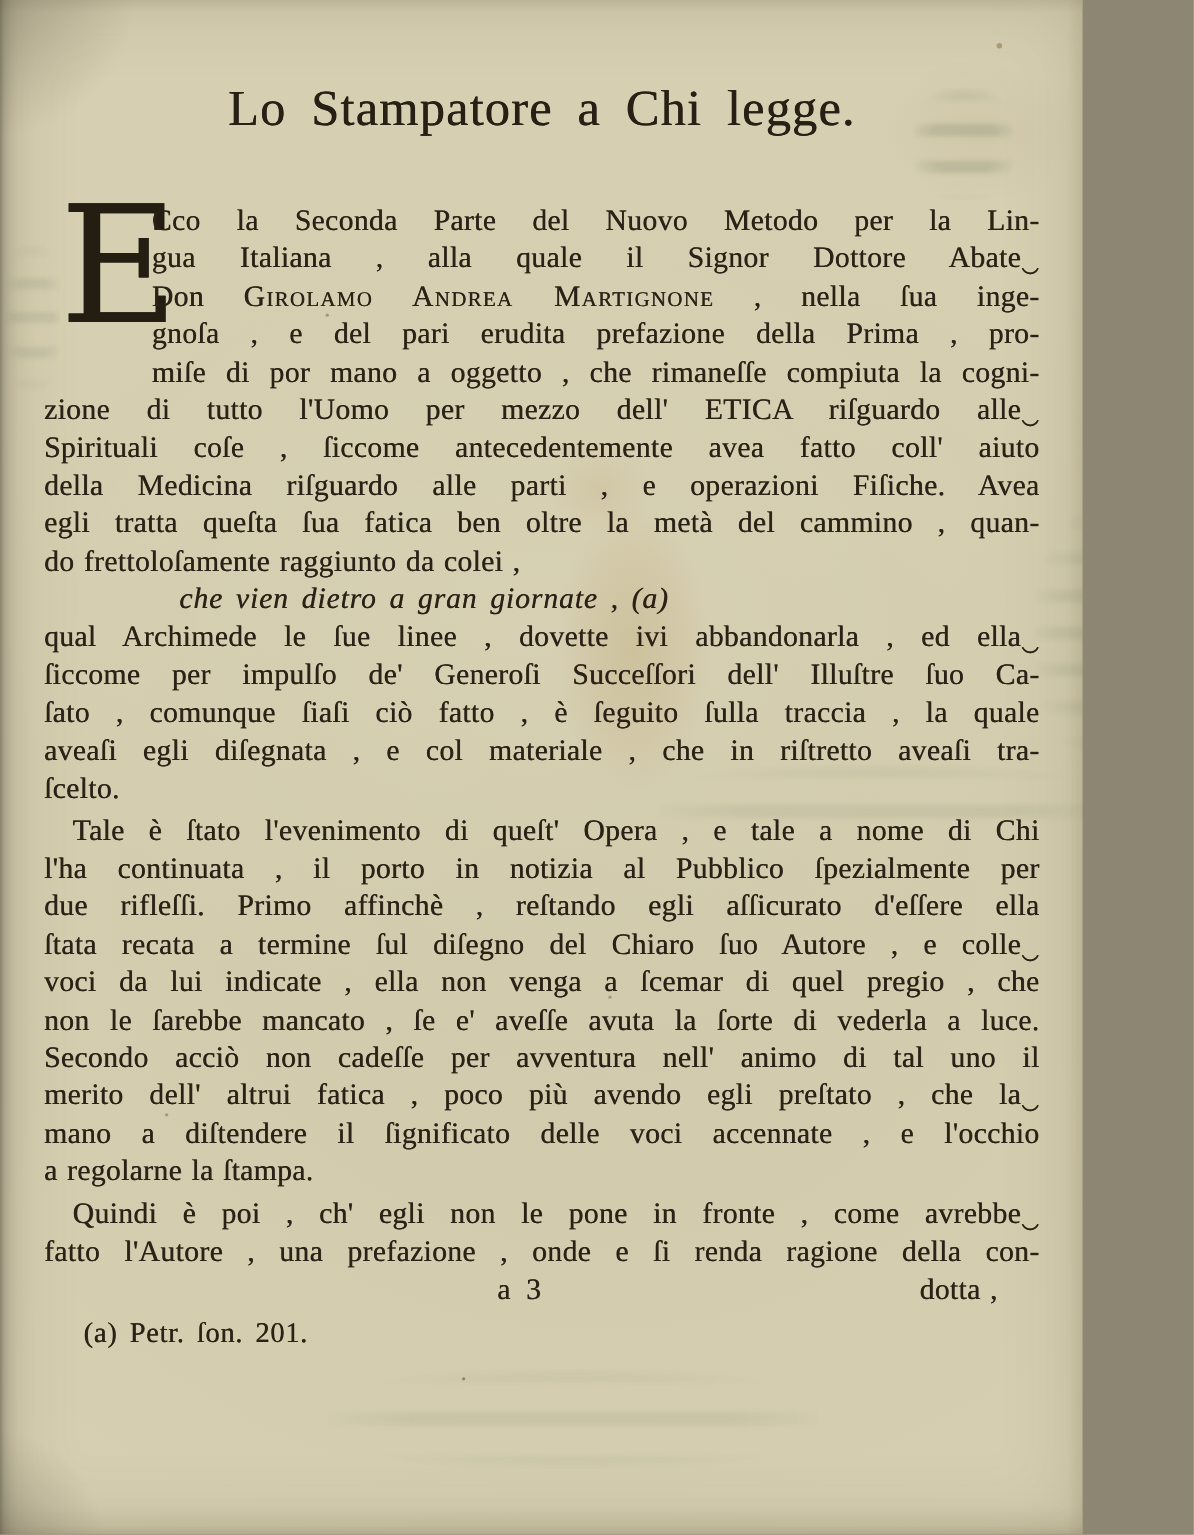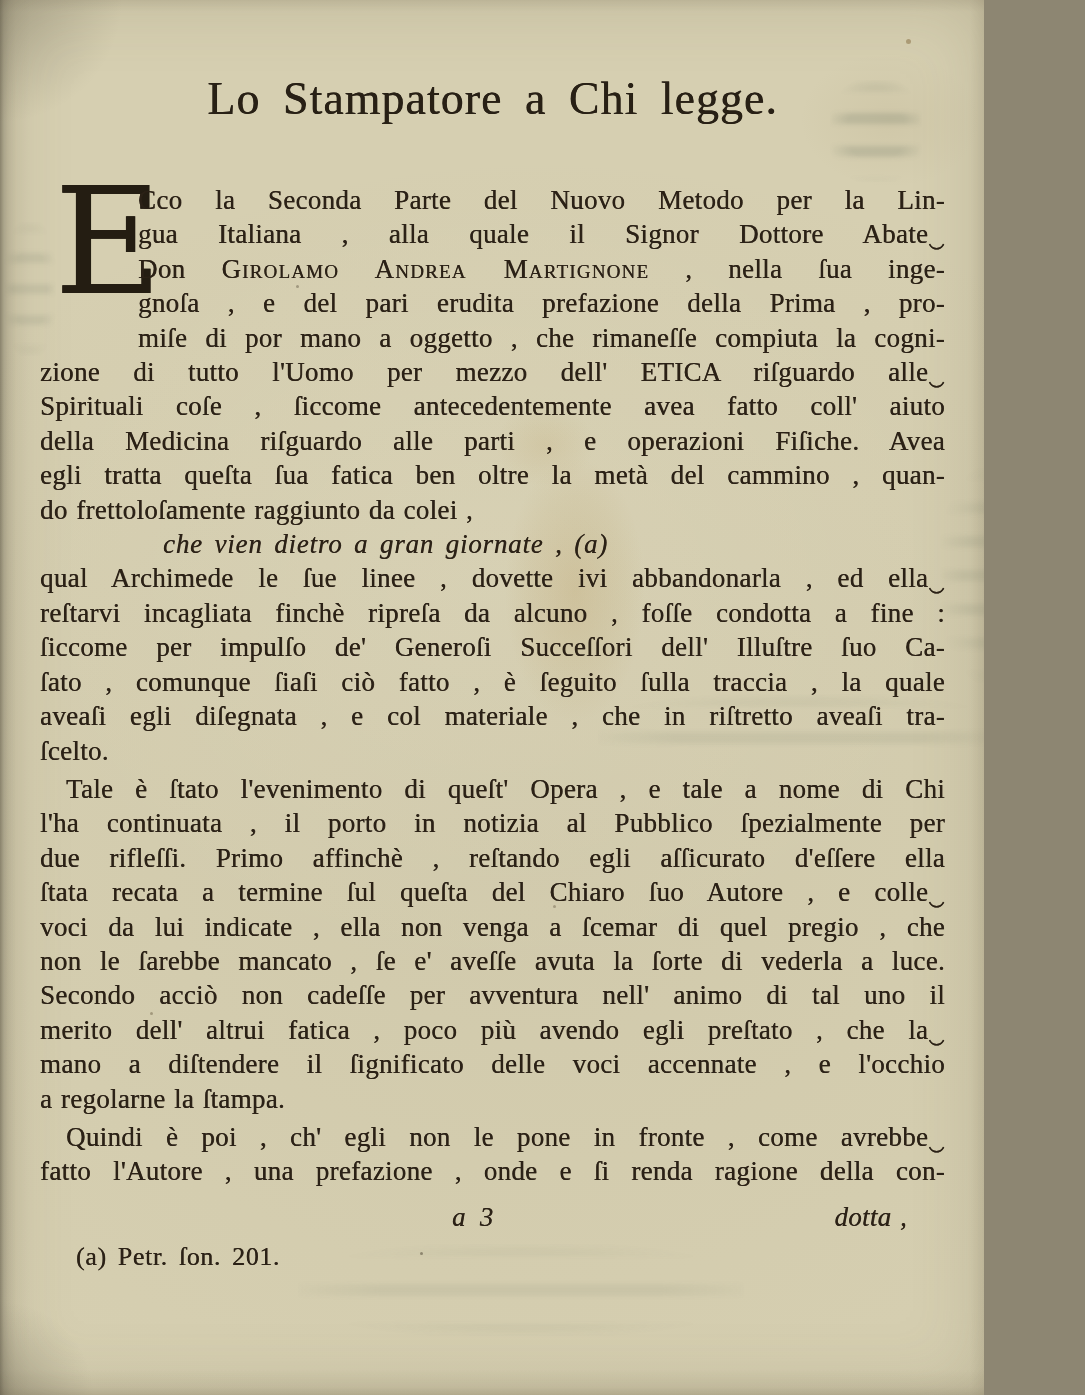--- a/index.html
+++ b/index.html
@@ -69,21 +69,21 @@
     color:#241d12;text-shadow:0.6px 0 0 #241d12;
   }
   .line{text-align:justify;text-align-last:justify;}
   .line.short{text-align:left;text-align-last:left;}
   .line.quote{text-align:right;text-align-last:left;padding-left:123px;
               font-style:italic;letter-spacing:0.8px;word-spacing:4px;}
   .line.pindent{text-indent:26px;margin-top:4px;}
   .smallcaps{font-variant:small-caps;letter-spacing:1.2px;}
   .ital{}
   
-  .bottomrow{position:relative;height:35px;margin-top:11px;text-align:right;text-align-last:left;font-style:italic;}
+  .bottomrow{position:relative;height:35px;margin-top:1px;text-align:right;text-align-last:left;}
   .signature{position:absolute;left:412px;letter-spacing:3px;}
   .catchword{position:absolute;right:38px;}
   .footnote{margin-top:5px;padding-left:36px;font-size:26px;
             text-align:left;text-align-last:left;letter-spacing:0.6px;word-spacing:4px;}
 </style>
 </head>
 <body>
 
 <div class="page">
 
@@ -104,29 +104,28 @@
       <div class="line"><span>Don </span><span class="smallcaps">Girolamo Andrea Martignone</span><span> , nella ſua inge-</span></div>
       <div class="line"><span>gnoſa , e del pari erudita prefazione della Prima , pro-</span></div>
       <div class="line"><span>miſe di por mano a oggetto , che rimaneſſe compiuta la cogni-</span></div>
       <div class="line"><span>zione di tutto l'Uomo per mezzo dell' ETICA riſguardo alle‿</span></div>
       <div class="line"><span>Spirituali coſe , ſiccome antecedentemente avea fatto coll' aiuto</span></div>
       <div class="line"><span>della Medicina riſguardo alle parti , e operazioni Fiſiche. Avea</span></div>
       <div class="line"><span>egli tratta queſta ſua fatica ben oltre la metà del cammino , quan-</span></div>
       <div class="line short"><span>do frettoloſamente raggiunto da colei ,</span></div>
       <div class="line quote"><span>che vien dietro a gran giornate , (a)</span></div>
       <div class="line"><span>qual Archimede le ſue linee , dovette ivi abbandonarla , ed ella‿</span></div>
-      <div class="line"><span>reſtarvi incagliata finchè ripreſa da alcuno , foſſe condotta a fine :</span></div>
       <div class="line"><span>ſiccome per impulſo de' Generoſi Succeſſori dell' Illuſtre ſuo Ca-</span></div>
       <div class="line"><span>ſato , comunque ſiaſi ciò fatto , è ſeguito ſulla traccia , la quale</span></div>
       <div class="line"><span>aveaſi egli diſegnata , e col materiale , che in riſtretto aveaſi tra-</span></div>
       <div class="line short"><span>ſcelto.</span></div>
       <div class="line pindent"><span>Tale è ſtato l'evenimento di queſt' Opera , e tale a nome di Chi</span></div>
       <div class="line"><span>l'ha continuata , il porto in notizia al Pubblico ſpezialmente per</span></div>
       <div class="line"><span>due rifleſſi. Primo affinchè , reſtando egli aſſicurato d'eſſere ella</span></div>
-      <div class="line"><span>ſtata recata a termine ſul queſta del Chiaro ſuo Autore , e colle‿</span></div>
+      <div class="line"><span>ſtata recata a termine ſul diſegno del Chiaro ſuo Autore , e colle‿</span></div>
       <div class="line"><span>voci da lui indicate , ella non venga a ſcemar di quel pregio , che</span></div>
       <div class="line"><span>non le ſarebbe mancato , ſe e' aveſſe avuta la ſorte di vederla a luce.</span></div>
       <div class="line"><span>Secondo acciò non cadeſſe per avventura nell' animo di tal uno il</span></div>
       <div class="line"><span>merito dell' altrui fatica , poco più avendo egli preſtato , che la‿</span></div>
       <div class="line"><span>mano a diſtendere il ſignificato delle voci accennate , e l'occhio</span></div>
       <div class="line short"><span>a regolarne la ſtampa.</span></div>
       <div class="line pindent"><span>Quindi è poi , ch' egli non le pone in fronte , come avrebbe‿</span></div>
       <div class="line"><span>fatto l'Autore , una prefazione , onde e ſi renda ragione della con-</span></div>
       <div class="bottomrow">
         <span class="signature">a 3</span>

